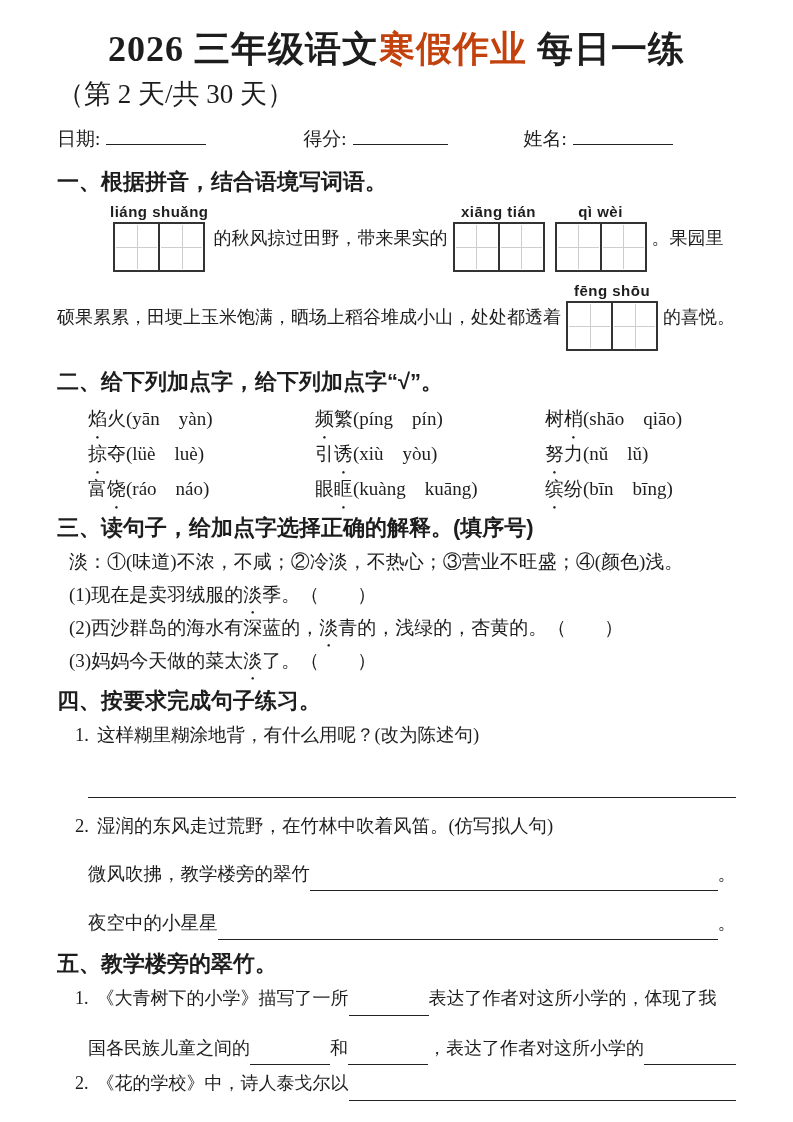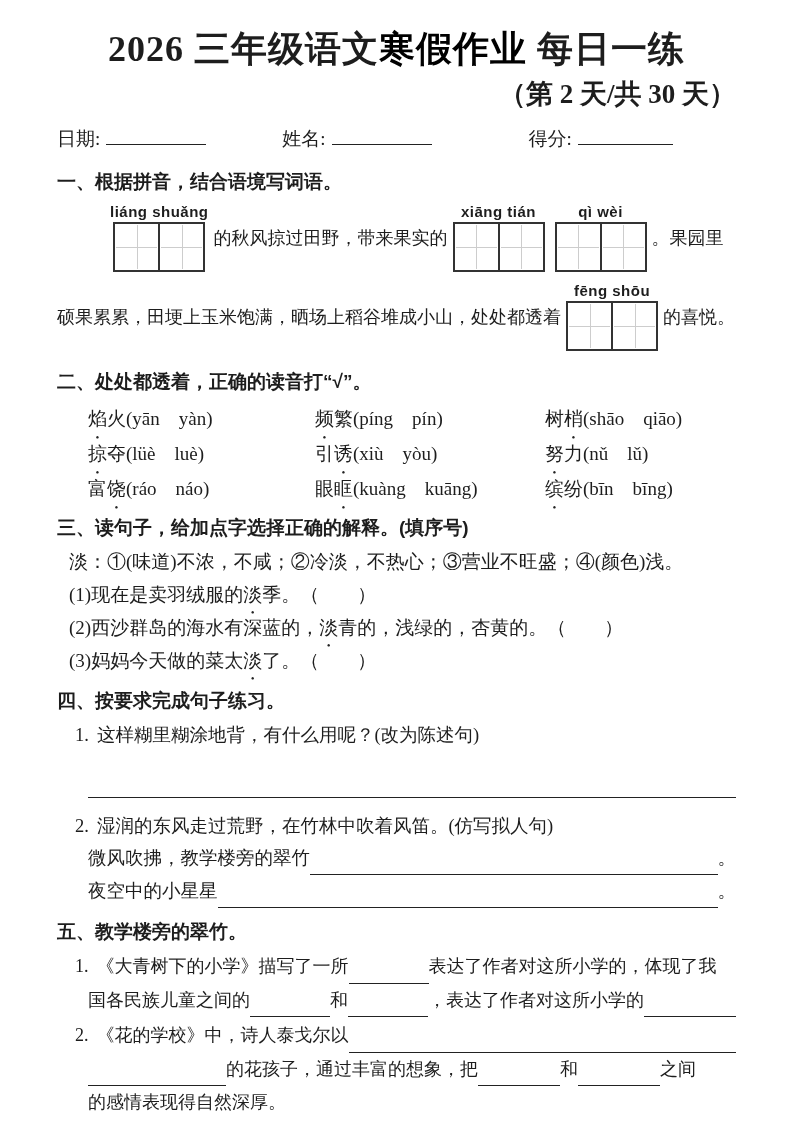--- a/index.html
+++ b/index.html
@@ -6,36 +6,36 @@
   body {
     width:793px; height:1122px;
     color:#1d1d1d;
     font-family:"Liberation Serif","DejaVu Serif",serif;
     overflow:hidden;
   }
   .page { box-sizing:border-box; width:793px; height:1122px; padding:26px 57px 0; overflow:hidden; }
 
   
   .title { text-align:center; font-size:36px; font-weight:700; line-height:46px; letter-spacing:1px; }
-  .title .red { color:#000000; }
-  .subtitle { text-align:right; font-size:27px; font-weight:700; line-height:34px; margin-top:5px; }
+  .title .red { color:#c2410c; }
+  .subtitle { text-align:left; font-size:27px; font-weight:400; line-height:34px; margin-top:5px; }
 
   
   .fields { display:flex; align-items:baseline; margin-top:15px; font-size:19px;gap:8px; }
   .field { display:flex; align-items:baseline; }
   .field + .field.name  { margin-left:68px; }
   .field + .field.score { margin-left:89px; }
   .field .lbl { white-space:pre; }
   .hblank { display:inline-block; border-bottom:1.5px solid #222; height:2px; margin-left:6px; }
 
   
   .sec { margin-top:14px; }
   .sec-heading {
     font-family:"Liberation Sans","DejaVu Sans",sans-serif;
-    font-weight:700; font-size:19px; line-height:27px;
+    font-weight:700; font-size:22px; line-height:27px;
   }
 
   
   .line { display:flex; align-items:baseline; font-size:19px; }
   .line .run { white-space:pre; flex:none; }
   .blank { display:inline-block; flex:none; border-bottom:1.4px solid #222; white-space:pre; }
   .blank.fill { flex:1 1 auto; }
 
   
   .dotchar { position:relative; display:inline-block; }
@@ -68,47 +68,47 @@
   .pron-grid .line { line-height:35px; }
 
   
   .s3body { padding-left:12px; margin-top:4px;text-align:center; }
   .s3body .line { line-height:33px; }
 
   
   .qblock { padding-left:18px; margin-top:5px; }
   .qline { display:flex; align-items:baseline; font-size:18.5px; line-height:32px; }
   .qline .num { white-space:pre; margin-right:8px; flex:none; }
-  .cont { padding-left:13px; }
+  .cont { padding-left:13px;margin-top:16px; }
   .gap-top { margin-top:14px; }
   .s5 .qline { font-size:18px; line-height:32.5px; }
 </style>
 </head>
 <body>
 
 <div class="page">
 
   <div class="title">
     <span>2026 三年级语文</span><span class="red">寒假作业</span><span> 每日一练</span>
   </div>
   <div class="subtitle">（第 2 天/共 30 天）</div>
 
   <div class="fields">
     <div class="field date">
       <span class="lbl">日期:</span>
       <span class="hblank" style="width:100px"></span>
     </div>
+    <div class="field score">
+      <span class="lbl">得分:</span>
+      <span class="hblank" style="width:95px"></span>
+    </div>
     <div class="field name">
       <span class="lbl">姓名:</span>
       <span class="hblank" style="width:100px"></span>
     </div>
-    <div class="field score">
-      <span class="lbl">得分:</span>
-      <span class="hblank" style="width:95px"></span>
-    </div>
   </div>
 
   <div class="sec" style="margin-top:16px;">
     <div class="sec-heading">一、根据拼音，结合语境写词语。</div>
     <div class="boxrow row1">
         <span class="wgrid">
           <span class="py">liáng shuǎng</span>
           <span class="cells">
             <span class="cell"></span>
             <span class="cell"></span>
@@ -138,21 +138,21 @@
           <span class="cells">
             <span class="cell"></span>
             <span class="cell"></span>
           </span>
         </span>
         <span class="run">的喜悦。</span>
       </div>
   </div>
 
   <div class="sec" style="margin-top:17px;">
-    <div class="sec-heading">二、处处都透着，正确的读音打“√”。</div>
+    <div class="sec-heading">二、给下列加点字，给下列加点字“√”。</div>
     <div class="pron-grid">
       <div class="line">
           <span class="run dotchar">焰</span>
           <span class="run">火(yān　yàn)</span>
         </div>
       <div class="line">
           <span class="run dotchar">频</span>
           <span class="run">繁(píng　pín)</span>
         </div>
       <div class="line">

